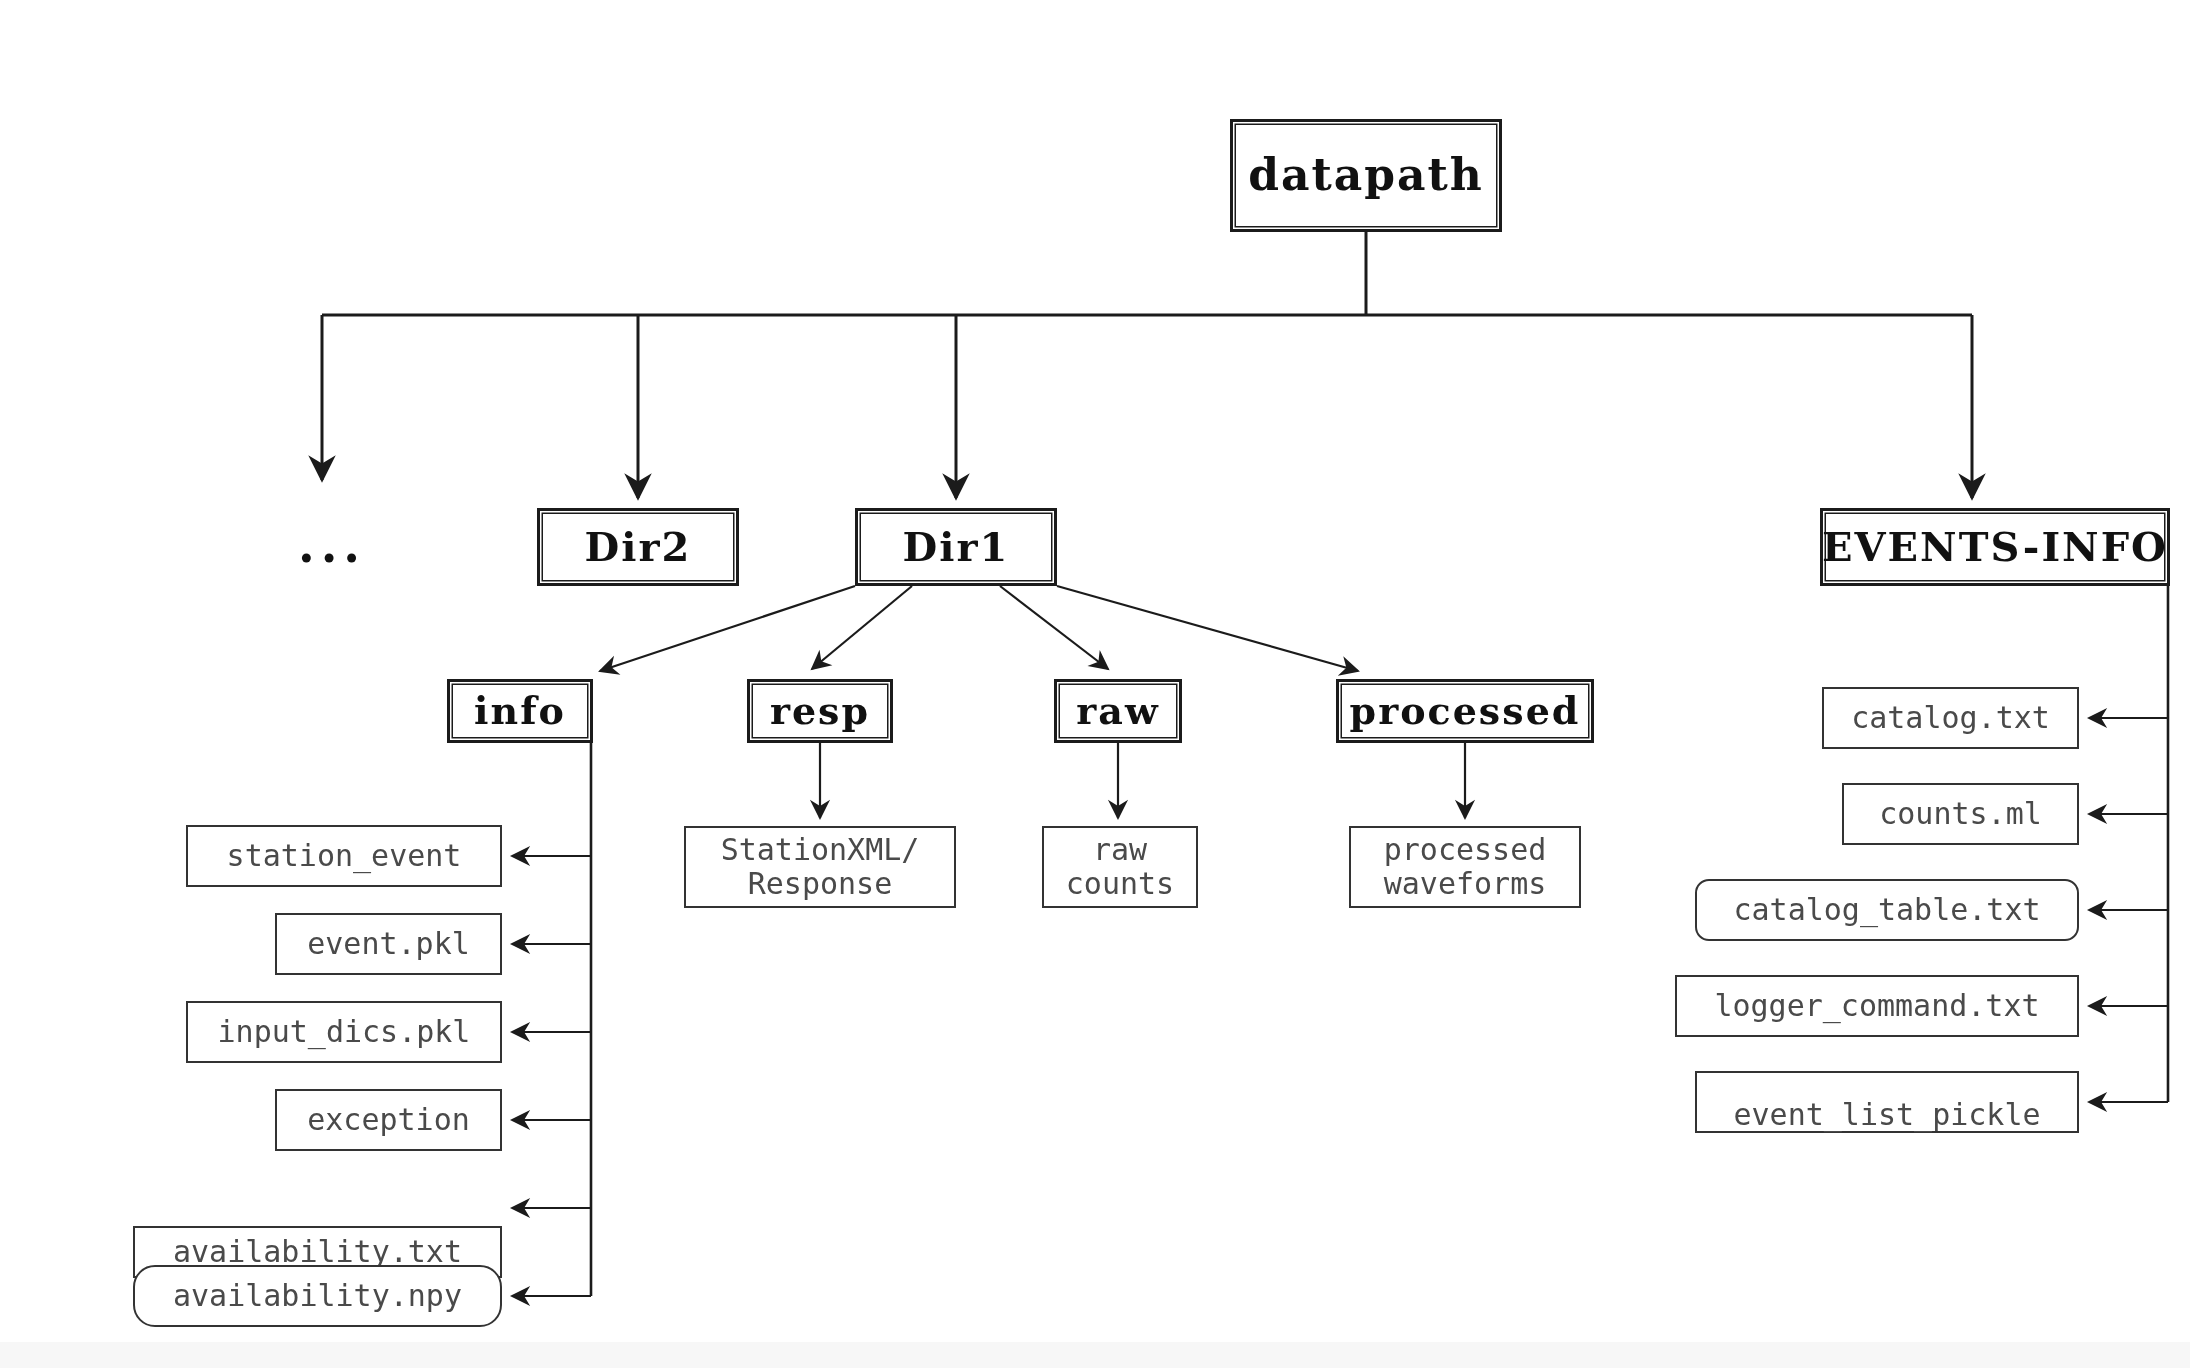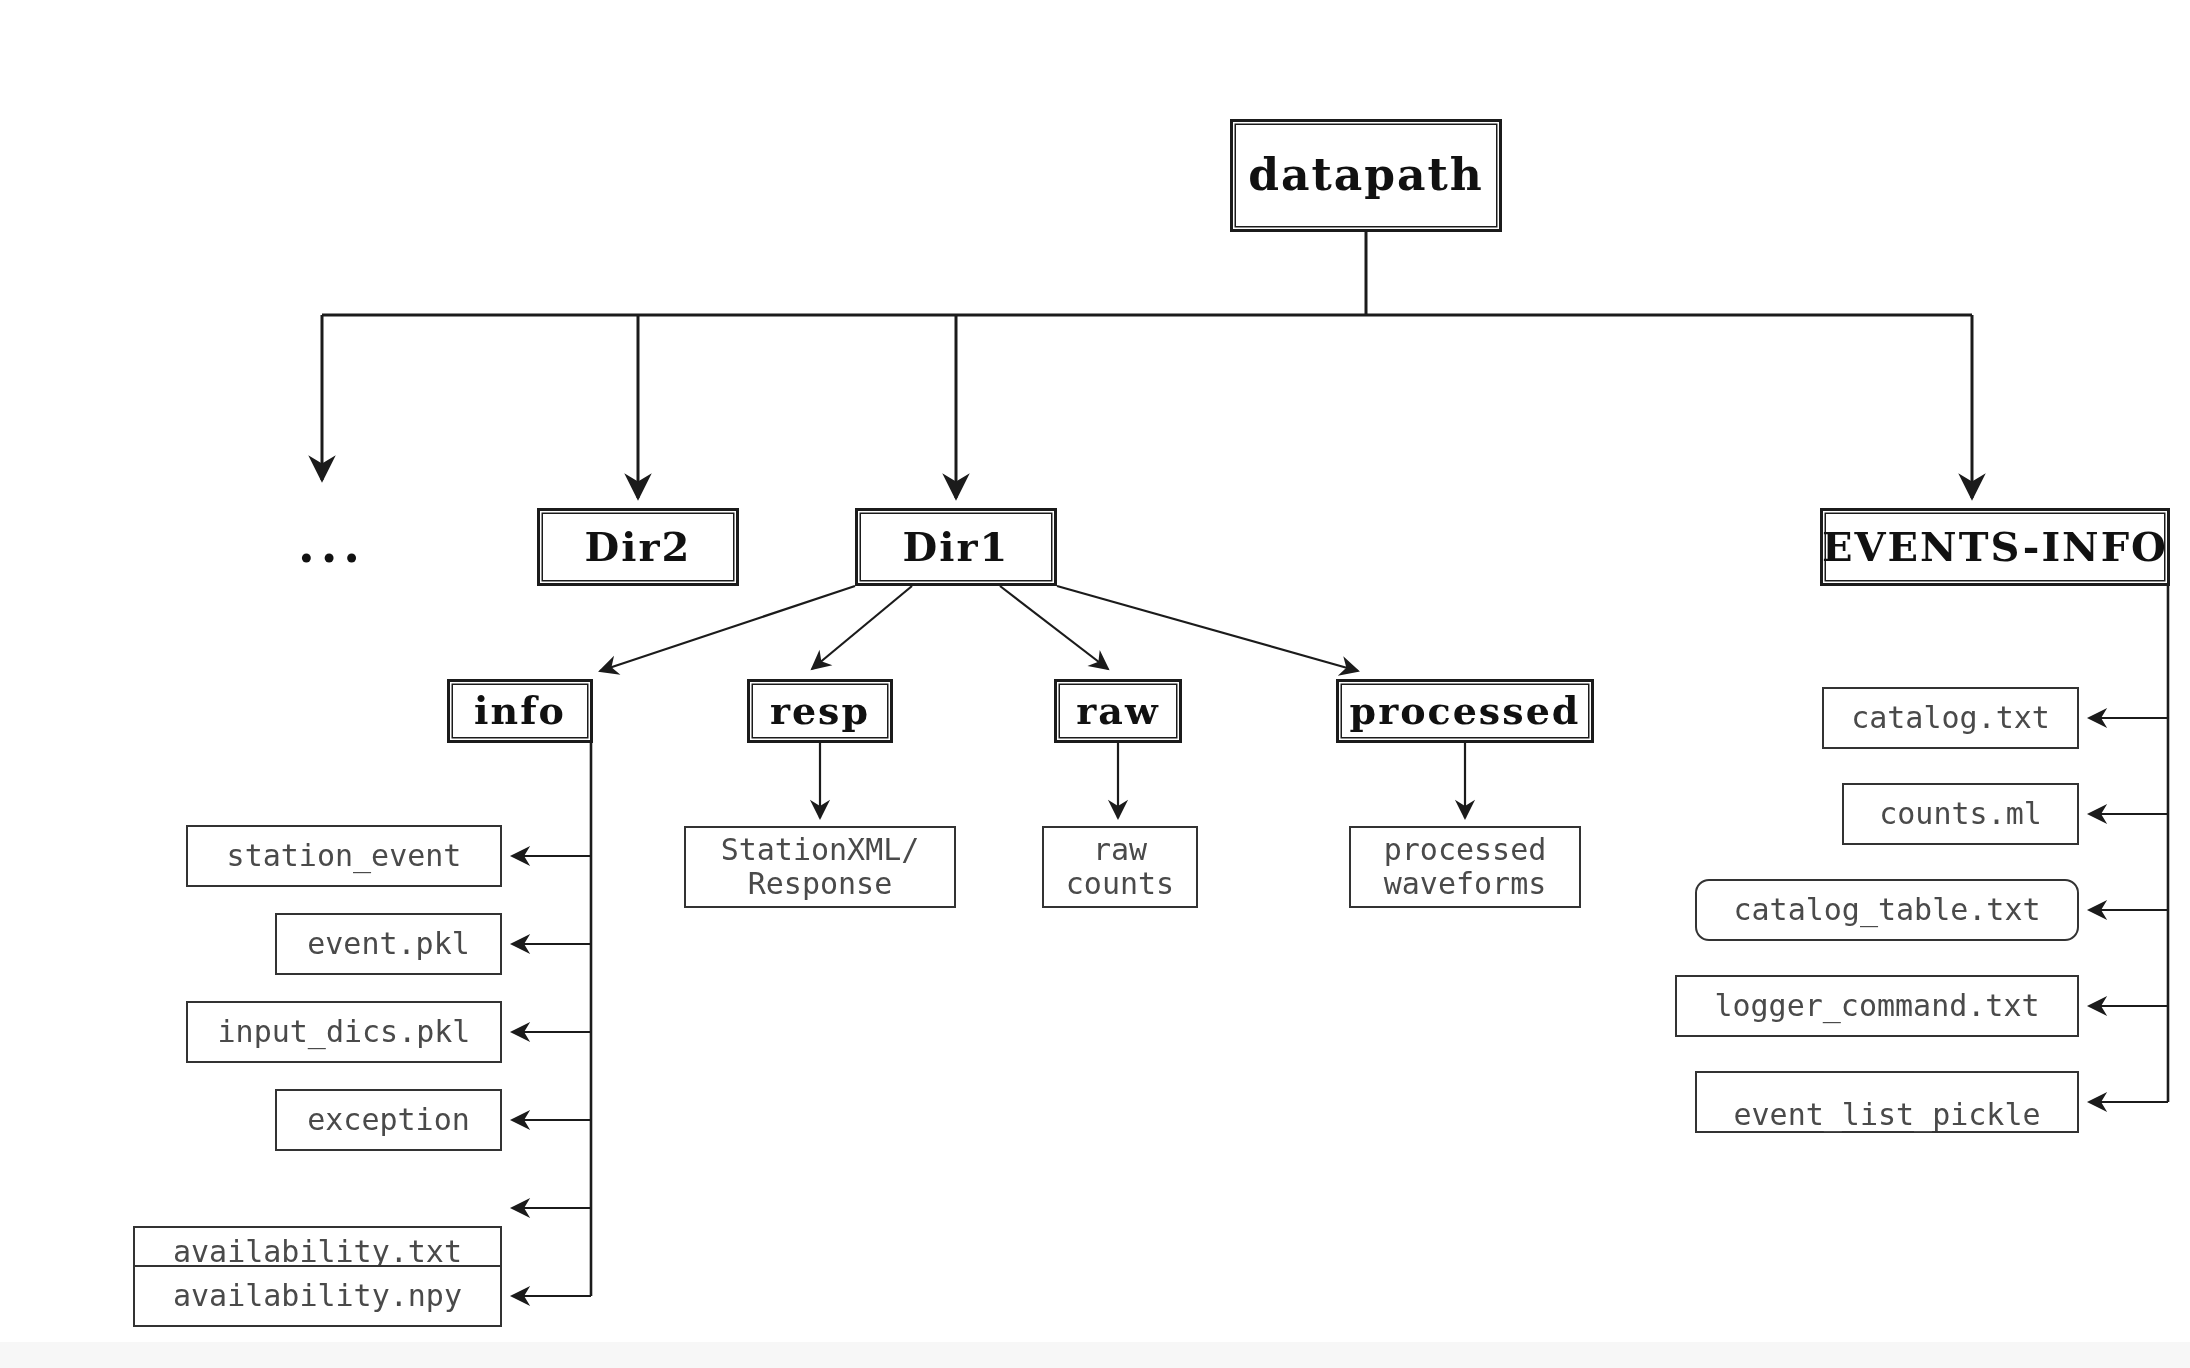--- a/index.html
+++ b/index.html
@@ -215,21 +215,21 @@
   </div>
 
   <div class="node file" style="left: 275px; top: 1089px; width: 227px; height: 62px; font-size: 30px;">
     <span>exception</span>
   </div>
 
   <div class="node file" style="left: 133px; top: 1226px; width: 369px; height: 52px; font-size: 30px;">
     <span>availability.txt</span>
   </div>
 
-  <div class="node file" style="left: 133px; top: 1265px; width: 369px; height: 62px; font-size: 30px;">
+  <div class="node file" style="left: 133px; top: 1265px; width: 369px; height: 62px; font-size: 30px; border-radius: 22px;">
     <span>availability.npy</span>
   </div>
 
   <div class="node file" style="left: 1822px; top: 687px; width: 257px; height: 62px; font-size: 30px;">
     <span>catalog.txt</span>
   </div>
 
   <div class="node file" style="left: 1842px; top: 783px; width: 237px; height: 62px; font-size: 30px;">
     <span>counts.ml</span>
   </div>

